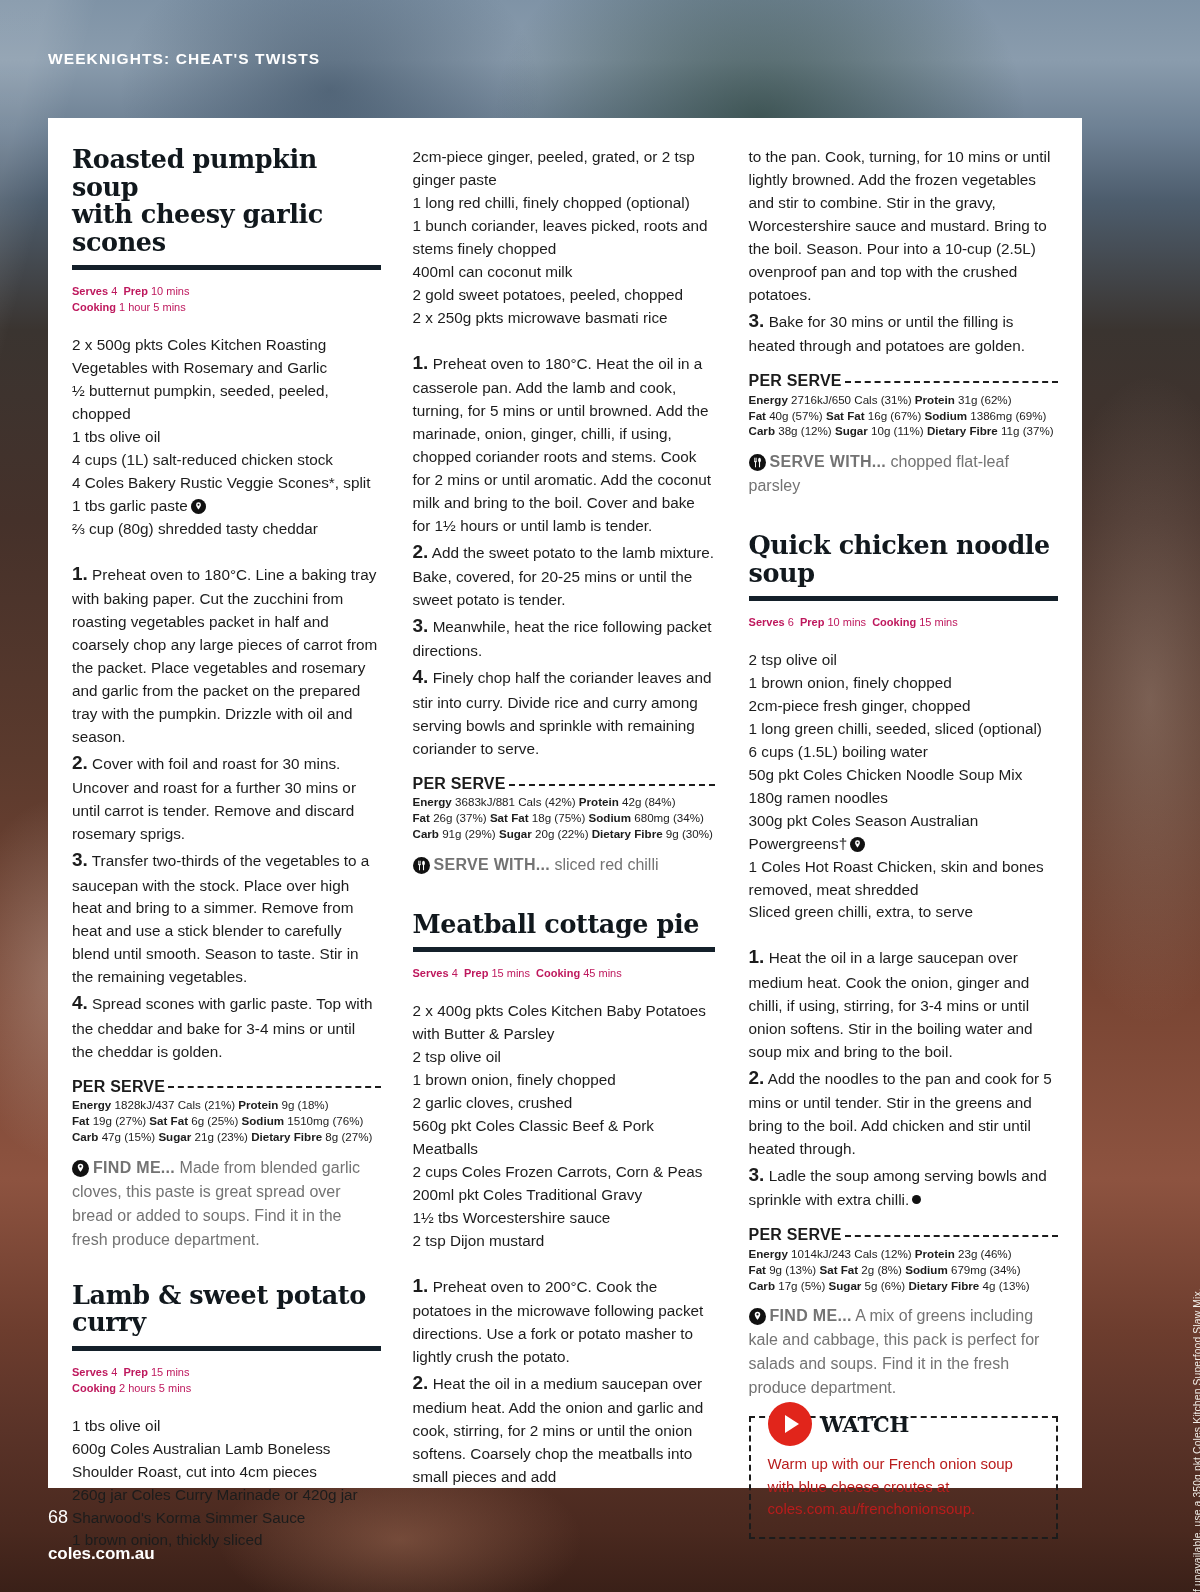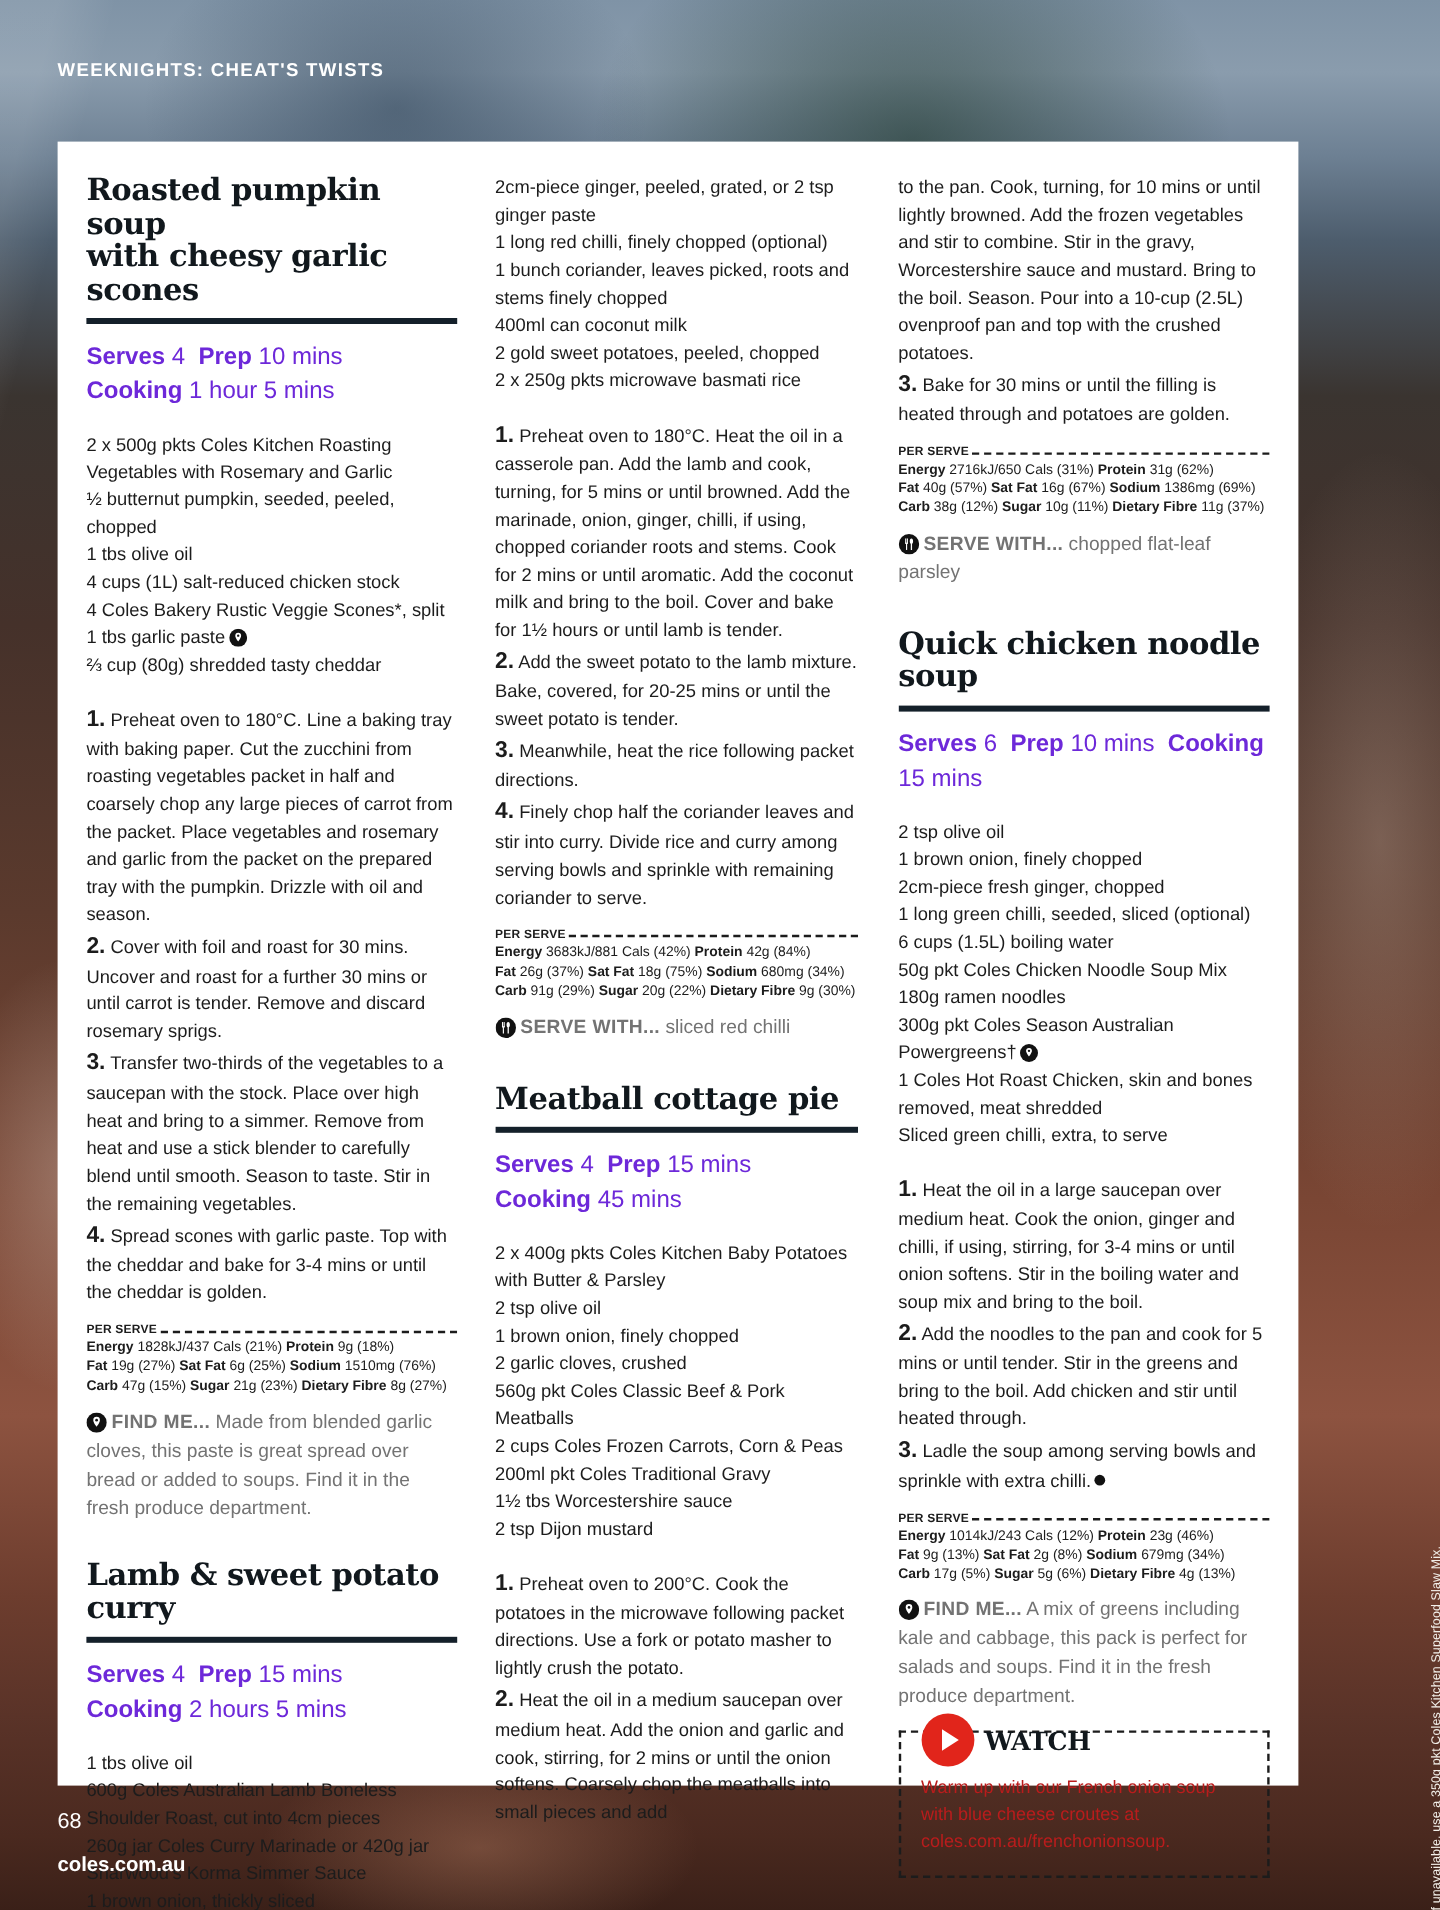--- a/index.html
+++ b/index.html
@@ -72,23 +72,23 @@
     line-height: 1.08;
     color: #11181d;
     letter-spacing: -.4px;
   }
   .rule {
     height: 5px;
     background: #14202a;
     margin: 9px 0 13px 0;
   }
   .meta {
-    font-size: 20px;
+    font-size: 11px;
     line-height: 1.46;
-    color: #6d28d9;
+    color: #be185d;
   }
   .meta b { font-weight: 700; }
 
   .ingredients {
     font-size: 15.3px;
     line-height: 1.5;
     color: #1c1c1c;
     margin-top: 19px;
   }
   .ing { text-indent: 0; padding-left: 20px; }
@@ -109,21 +109,21 @@
   .method p { margin: 0; }
 
   .nut {
     margin-top: 12px;
     font-size: 11.6px;
     line-height: 1.36;
     color: #1c1c1c;
   }
   .nut .hdr {
     font-weight: 700;
-    font-size: 10px;
+    font-size: 16px;
     letter-spacing: .2px;
     display: flex;
     align-items: center;
     gap: 3px;
     white-space: nowrap;
     overflow: hidden;
   }
   .nut .hdr .dashes {
     flex: 1 1 auto;
     border-top: 2px dashed #1c1c1c;

